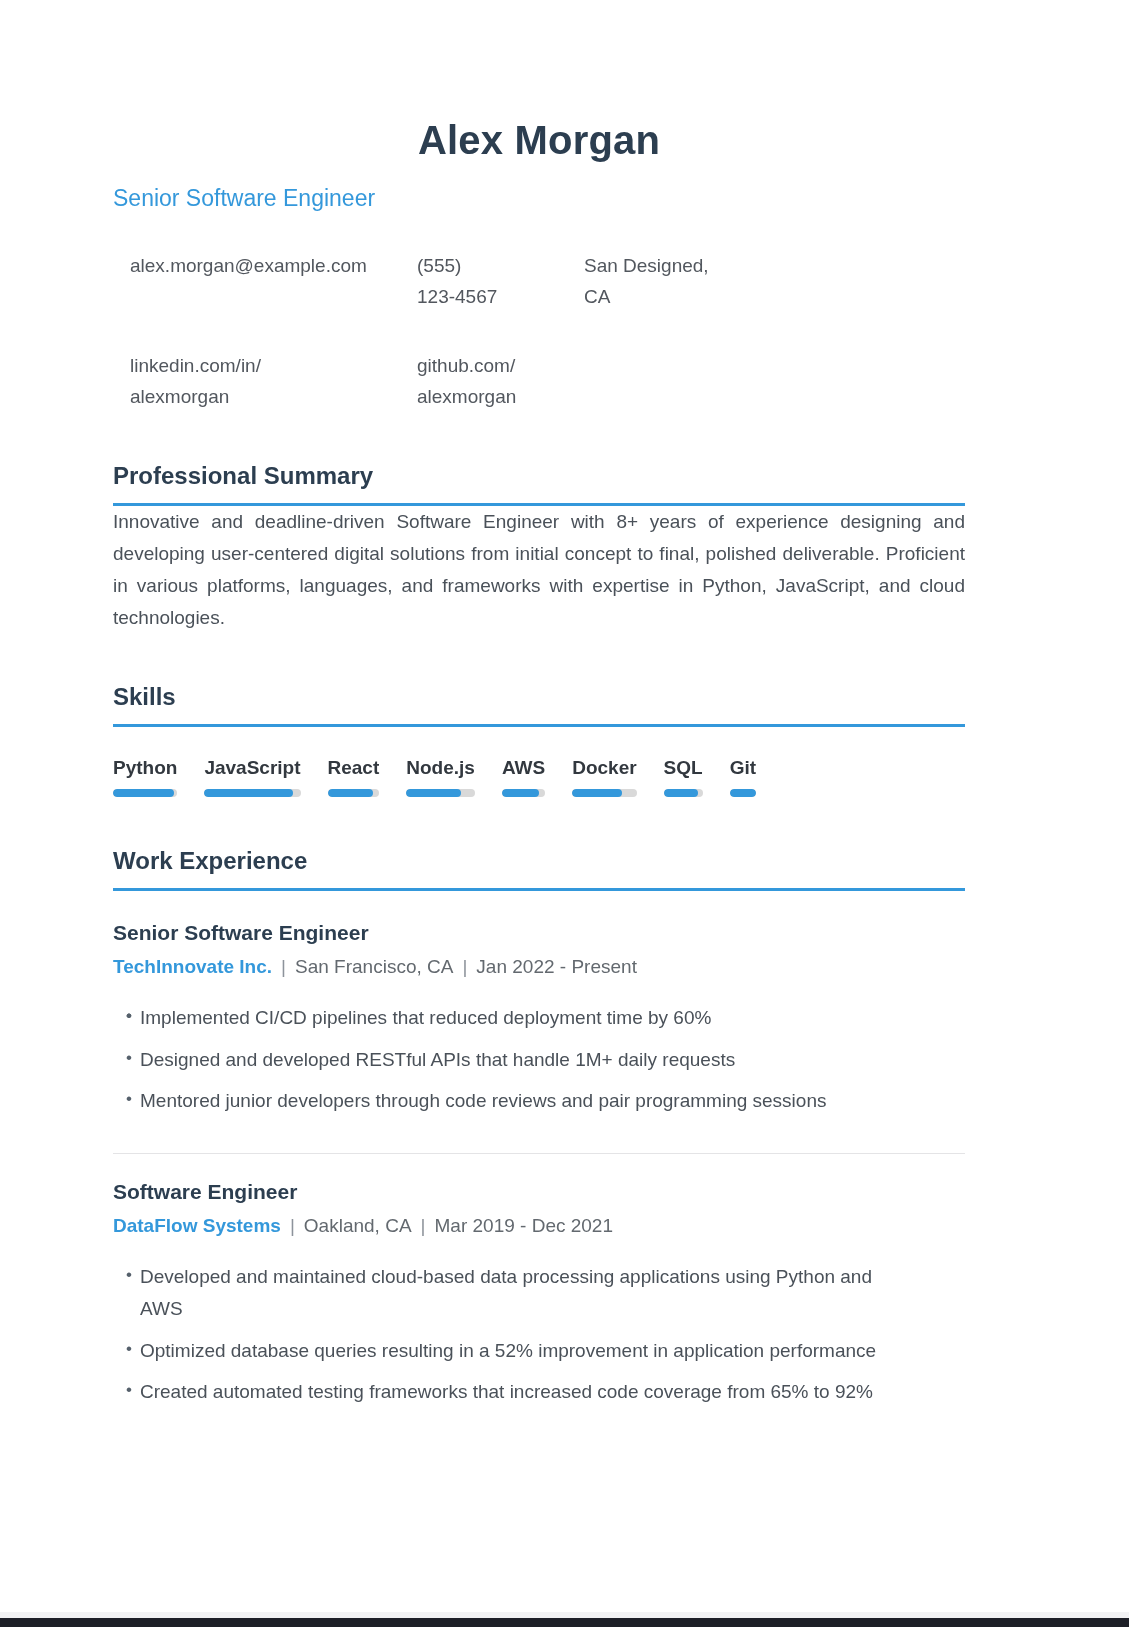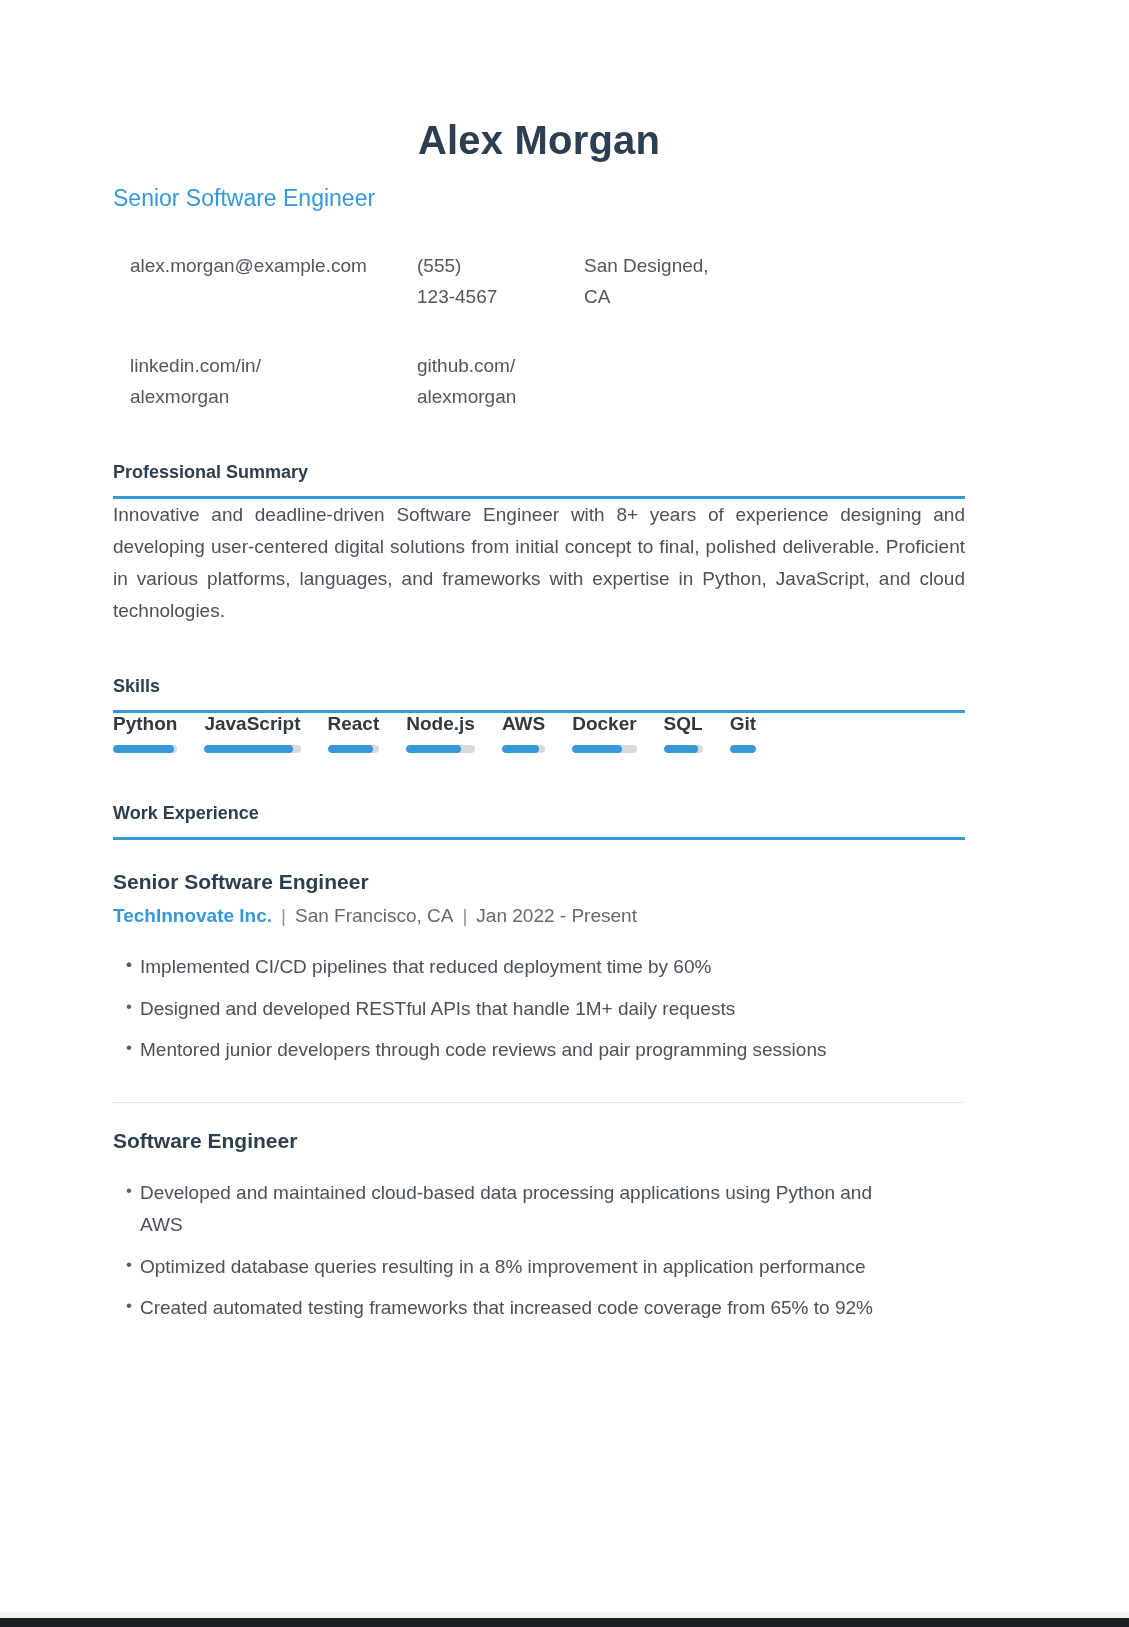--- a/index.html
+++ b/index.html
@@ -32,35 +32,36 @@
     row-gap: 37px;
     font-size: 19px;
     color: #52575e;
     line-height: 1.65;
   }
   .contact-item { white-space: pre-line; }
   .contact-item.narrow { max-width: 150px; }
 
   section { margin-top: 50px; }
   h2.section-heading {
-    font-size: 18px;
+    font-size: 24px;
     font-weight: 700;
     color: #2c3e50;
     padding-bottom: 13px;
     border-bottom: 3px solid #3498db;
   }
 
   .summary-text {
     font-size: 19px;
     line-height: 1.67;
     text-align: justify;
     color: #4a5159;
   }
 
   .skills-row {
+    margin-top: 30px;
     display: flex;
     gap: 27px;
     align-items: flex-start;
   }
   .skill-name {
     font-size: 19px;
     font-weight: 600;
     color: #32383f;
     white-space: nowrap;
   }
@@ -225,24 +226,27 @@
         <li><span class="bullet-glyph">•</span><span class="bullet-text">Implemented CI/CD pipelines that reduced deployment time by 60%</span></li>
         <li><span class="bullet-glyph">•</span><span class="bullet-text">Designed and developed RESTful APIs that handle 1M+ daily requests</span></li>
         <li><span class="bullet-glyph">•</span><span class="bullet-text">Mentored junior developers through code reviews and pair programming sessions</span></li>
       </ul>
     </div>
 
     <hr class="job-divider">
 
     <div class="job after-divider">
       <h3 class="job-title">Software Engineer</h3>
+      <div class="job-meta">
+        <span class="company">DataFlow Systems</span><span class="sep">|</span><span>Oakland, CA</span><span class="sep">|</span><span>Mar 2019 - Dec 2021</span>
+      </div>
       <ul class="bullets">
         <li><span class="bullet-glyph">•</span><span class="bullet-text">Developed and maintained cloud-based data processing applications using Python and
 AWS</span></li>
-        <li><span class="bullet-glyph">•</span><span class="bullet-text">Optimized database queries resulting in a 8% improvement in application performance</span></li>
+        <li><span class="bullet-glyph">•</span><span class="bullet-text">Optimized database queries resulting in a 52% improvement in application performance</span></li>
         <li><span class="bullet-glyph">•</span><span class="bullet-text">Created automated testing frameworks that increased code coverage from 65% to 92%</span></li>
       </ul>
     </div>
   </section>
 
 </div>
 
 <div class="footer-light"></div>
 <div class="footer-dark"></div>
 

